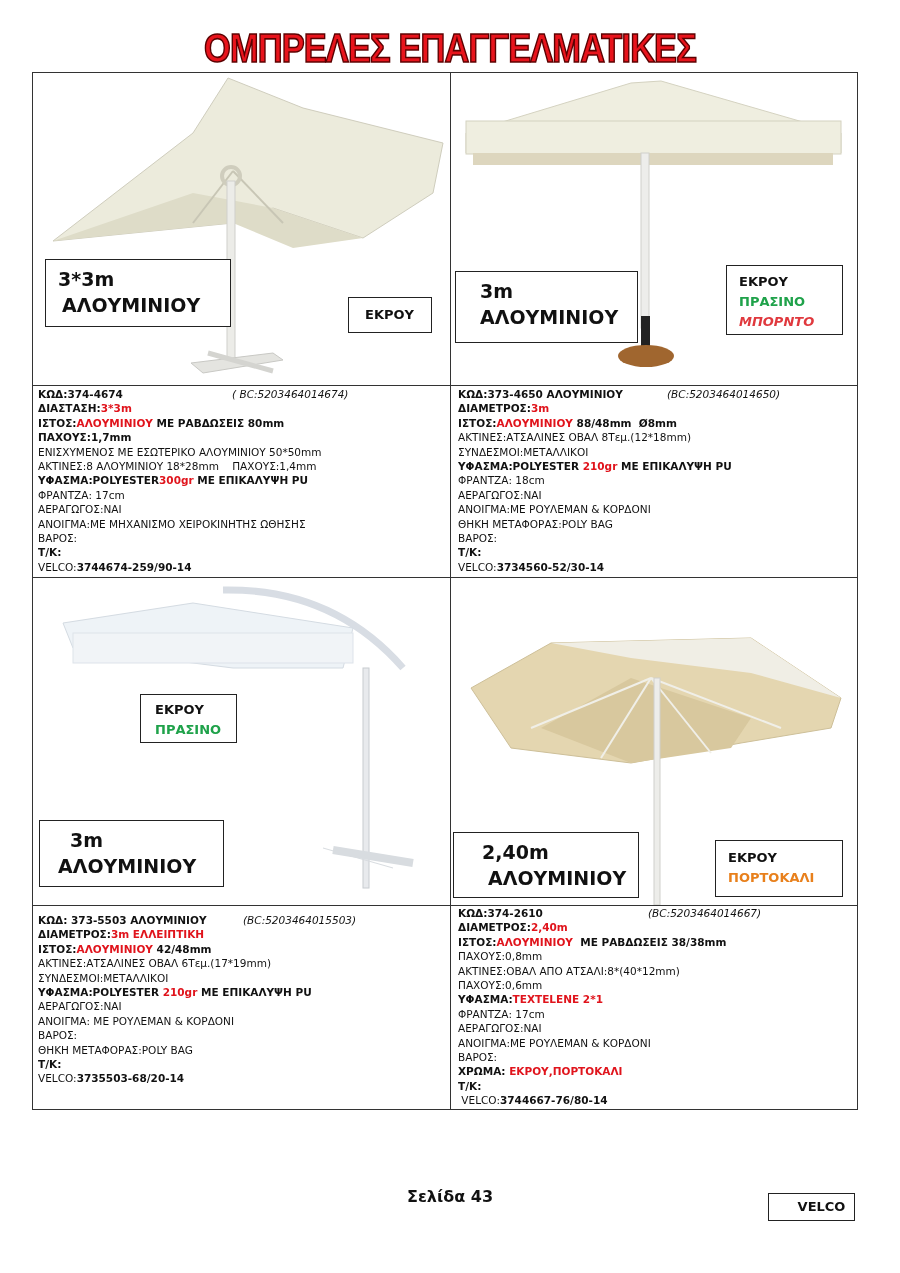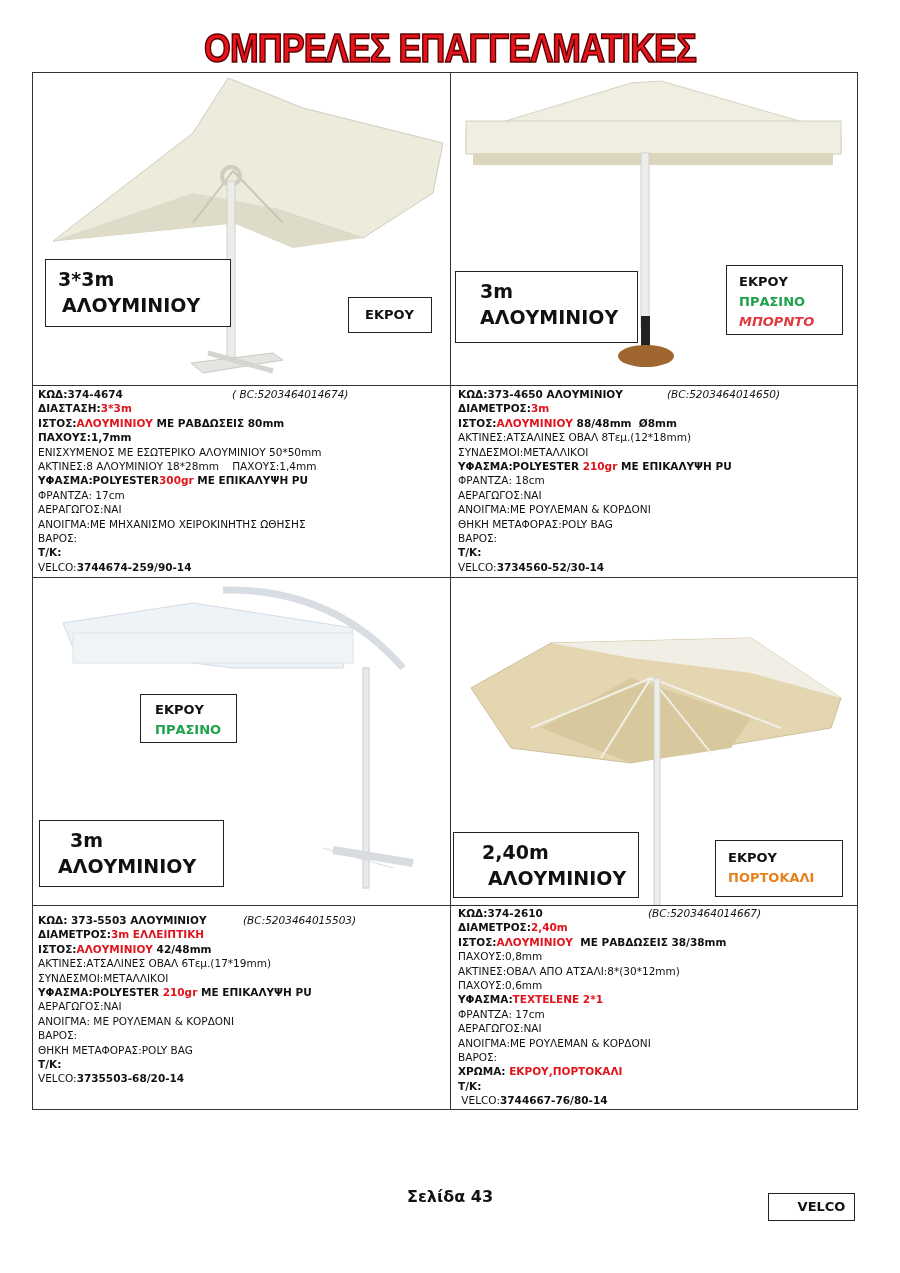--- a/index.html
+++ b/index.html
@@ -160,21 +160,21 @@
   <div class="row">ΘΗΚΗ ΜΕΤΑΦΟΡΑΣ:POLY BAG</div>
   <div class="row b">Τ/Κ:</div>
   <div class="row"><span>VELCO:</span><span class="b">3735503-68/20-14</span></div>
 </div>
 
 <div class="spec" style="left:458px;top:906px;">
   <div class="row"><span class="b">ΚΩΔ:374-2610</span><span class="it" style="position:absolute;left:190px;font-style:italic;">(BC:5203464014667)</span></div>
   <div class="row b"><span>ΔΙΑΜΕΤΡΟΣ:</span><span class="red">2,40m</span></div>
   <div class="row b" style="white-space:pre"><span>ΙΣΤΟΣ:</span><span class="red">ΑΛΟΥΜΙΝΙΟΥ</span><span>  ΜΕ ΡΑΒΔΩΣΕΙΣ 38/38mm</span></div>
   <div class="row">ΠΑΧΟΥΣ:0,8mm</div>
-  <div class="row">ΑΚΤΙΝΕΣ:ΟΒΑΛ ΑΠΟ ΑΤΣΑΛΙ:8*(30*12mm)</div>
+  <div class="row">ΑΚΤΙΝΕΣ:ΟΒΑΛ ΑΠΟ ΑΤΣΑΛΙ:8*(40*12mm)</div>
   <div class="row">ΠΑΧΟΥΣ:0,6mm</div>
   <div class="row b"><span>ΥΦΑΣΜΑ:</span><span class="red">TEXTELENE 2*1</span></div>
   <div class="row">ΦΡΑΝΤΖΑ: 17cm</div>
   <div class="row">ΑΕΡΑΓΩΓΟΣ:ΝΑΙ</div>
   <div class="row">ΑΝΟΙΓΜΑ:ΜΕ ΡΟΥΛΕΜΑΝ &amp; ΚΟΡΔΟΝΙ</div>
   <div class="row">ΒΑΡΟΣ:</div>
   <div class="row b" style="white-space:pre"><span>ΧΡΩΜΑ: </span><span class="red">ΕΚΡΟΥ,ΠΟΡΤΟΚΑΛΙ</span></div>
   <div class="row b">Τ/Κ:</div>
   <div class="row" style="white-space:pre"><span> VELCO:</span><span class="b">3744667-76/80-14</span></div>
 </div>

